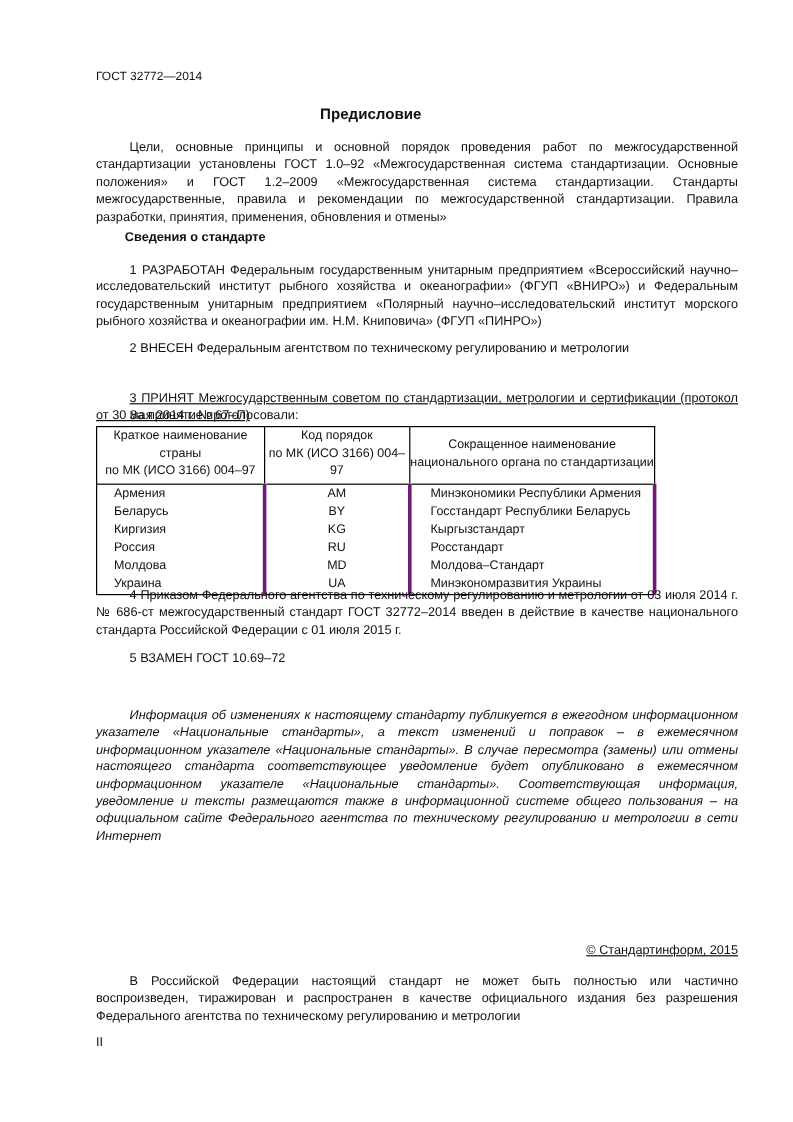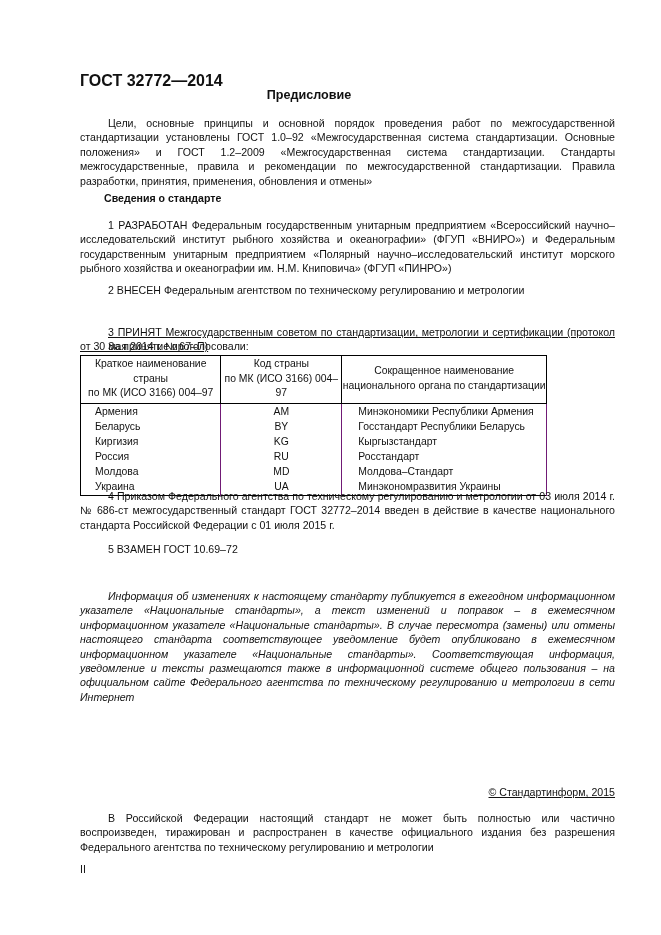--- a/index.html
+++ b/index.html
@@ -2,36 +2,36 @@
 <html><head>
 <meta charset="utf-8">
 <style>
   html, body { margin: 0; padding: 0; background: #ffffff; }
   body {
     width: 661px; height: 935px; position: relative; overflow: hidden;
     font-family: "Liberation Sans", sans-serif; color: #111111;
     font-size: 10.6px; line-height: 14.4px;
   }
   .abs { position: absolute; }
-  .page-code { left: 80px; top: 74px; font-weight: bold; font-size: 16px; }
+  .page-code { left: 80px; top: 58px; font-weight: normal; font-size: 10px; }
   .title { left: 0; width: 590px; top: 88px; text-align: center; font-weight: bold; font-size: 12.6px; padding-left: 28px; box-sizing: border-box; }
   .para { left: 80px; width: 535px; text-align: justify; text-align-last: left; }
   .para .indent { display: inline-block; width: 28px; }
   .bold-heading { left: 104px; font-weight: bold; }
   .italic { font-style: italic; }
   table.votes {
     position: absolute; left: 80px; top: 355px; width: 467px;
     border-collapse: collapse; font-size: 10.4px; line-height: 14.6px;
     border: 1.5px solid #000;
   }
   table.votes th {
     font-weight: normal; border: 1px solid #000; border-bottom: 1.5px solid #000;
     text-align: center; padding: 1px 0 2px 0; vertical-align: middle;
   }
-  table.votes td { border-left: 1px solid #000; border-right: 1px solid #701a75; padding: 0; height: 15px; }
+  table.votes td { border-left: 1px solid #000; border-right: 3px solid #701a75; padding: 0; height: 15px; }
   table.votes td.c1 { padding-left: 14px; }
   table.votes td.c2 { text-align: center; }
   table.votes td.c3 { padding-left: 16px; }
   table.votes tbody tr:first-child td { padding-top: 1px; }
   .col1 { width: 160px; } .col2 { width: 145px; } .col3 { width: 230px; }
   .copyright { right: 46px; top: 785px; text-decoration: underline; }
   .page-num { left: 80px; top: 862px; }
 </style>
 </head>
 <body>
@@ -54,21 +54,21 @@
 
 <table class="votes">
   <colgroup>
       <col class="col1">
       <col class="col2">
       <col class="col3">
     </colgroup>
   <thead>
     <tr>
       <th><span>Краткое наименование страны</span><br><span>по МК (ИСО 3166) 004–97</span></th>
-      <th><span>Код страны</span><br><span>по МК (ИСО 3166) 004–97</span></th>
+      <th><span>Код порядок</span><br><span>по МК (ИСО 3166) 004–97</span></th>
       <th><span>Сокращенное наименование</span><br><span>национального органа по стандартизации</span></th>
     </tr>
   </thead>
   <tbody>
     <tr>
       <td class="c1">Армения</td>
       <td class="c2">AM</td>
       <td class="c3">Минэкономики Республики Армения</td>
     </tr>
     <tr>

